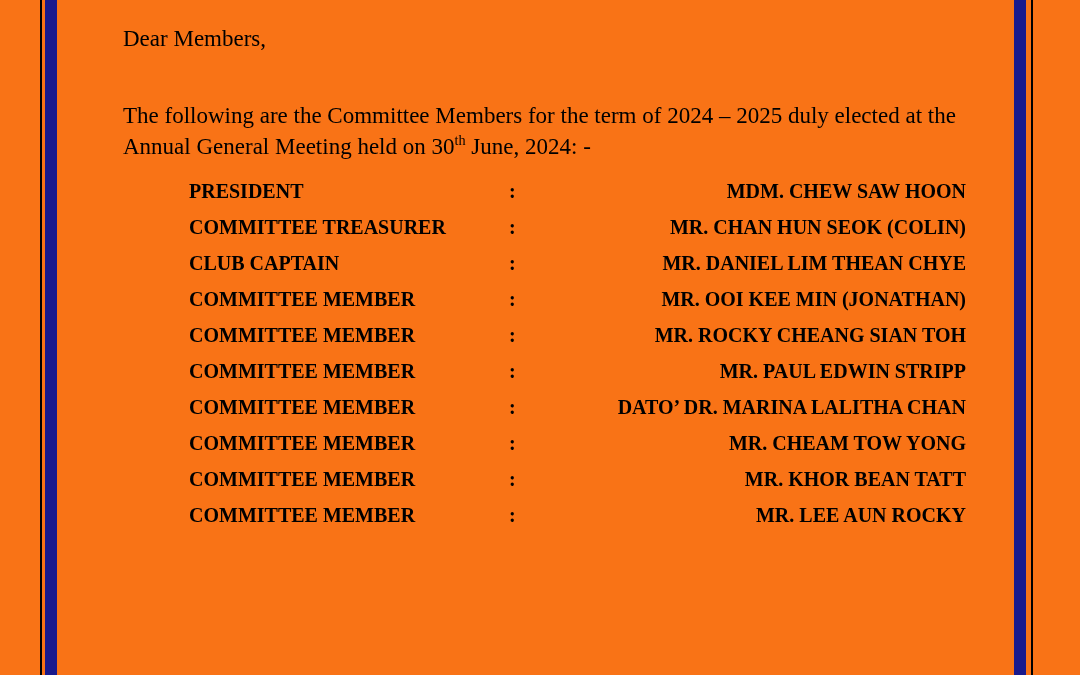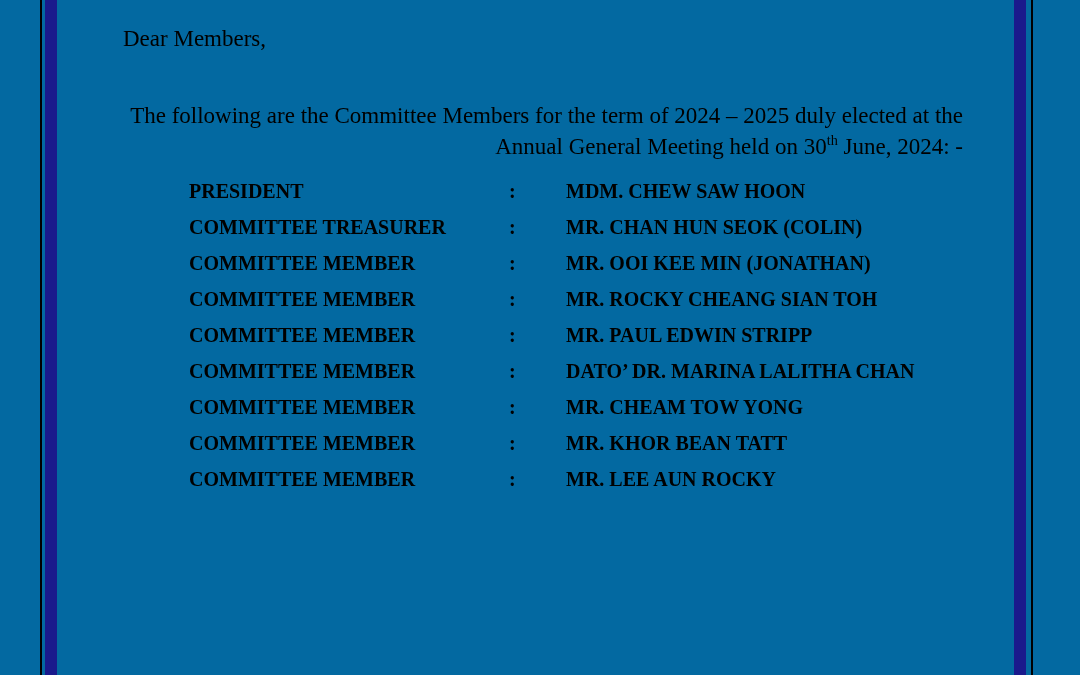--- a/index.html
+++ b/index.html
@@ -5,21 +5,21 @@
 <style>
   html, body {
     margin: 0;
     padding: 0;
     background: #ffffff;
   }
   .page {
     position: relative;
     width: 1080px;
     height: 675px;
-    background: #0369a1;
+    background: #f97316;
     overflow: hidden;
     font-family: "Liberation Serif", "DejaVu Serif", serif;
     color: #000000;
   }
 
   
   .border-rule {
     position: absolute;
     top: 0;
     height: 100%;
@@ -44,21 +44,21 @@
     line-height: 30px;
     white-space: nowrap;
   }
   .intro {
     position: absolute;
     left: 0;
     top: 77px;
     width: 840px;
     font-size: 23px;
     line-height: 31px;
-    text-align: right;
+    text-align: left;
   }
   .intro sup {
     font-size: 0.62em;
     vertical-align: super;
     line-height: 0;
   }
 
   
   .roster {
     position: absolute;
@@ -69,21 +69,21 @@
   .roster td {
     font-size: 20px;
     font-weight: bold;
     line-height: 22px;
     padding: 0 0 14px 0;
     vertical-align: top;
     white-space: nowrap;
   }
   .col-title { width: 320px; }
   .col-sep   { width:  57px; }
-  .col-name  { width: 400px; }
+  .col-name  { width: 400px; text-align: right; }
 </style>
 </head>
 <body>
 
 <div class="page">
 
   <div class="border-rule border-left-thin" style="background: rgb(0, 0, 0);"></div>
   <div class="border-rule border-left-thick" style="background: rgb(26, 26, 140);"></div>
   <div class="border-rule border-right-thick" style="background: rgb(26, 26, 140);"></div>
   <div class="border-rule border-right-thin" style="background: rgb(0, 0, 0);"></div>
@@ -100,20 +100,25 @@
     <tbody>
         <tr>
           <td class="col-title">PRESIDENT</td>
           <td class="col-sep">:</td>
           <td class="col-name">MDM. CHEW SAW HOON</td>
         </tr>
         <tr>
           <td class="col-title">COMMITTEE TREASURER</td>
           <td class="col-sep">:</td>
           <td class="col-name">MR. CHAN HUN SEOK (COLIN)</td>
+        </tr>
+        <tr>
+          <td class="col-title">CLUB CAPTAIN</td>
+          <td class="col-sep">:</td>
+          <td class="col-name">MR. DANIEL LIM THEAN CHYE</td>
         </tr>
         <tr>
           <td class="col-title">COMMITTEE MEMBER</td>
           <td class="col-sep">:</td>
           <td class="col-name">MR. OOI KEE MIN (JONATHAN)</td>
         </tr>
         <tr>
           <td class="col-title">COMMITTEE MEMBER</td>
           <td class="col-sep">:</td>
           <td class="col-name">MR. ROCKY CHEANG SIAN TOH</td>

